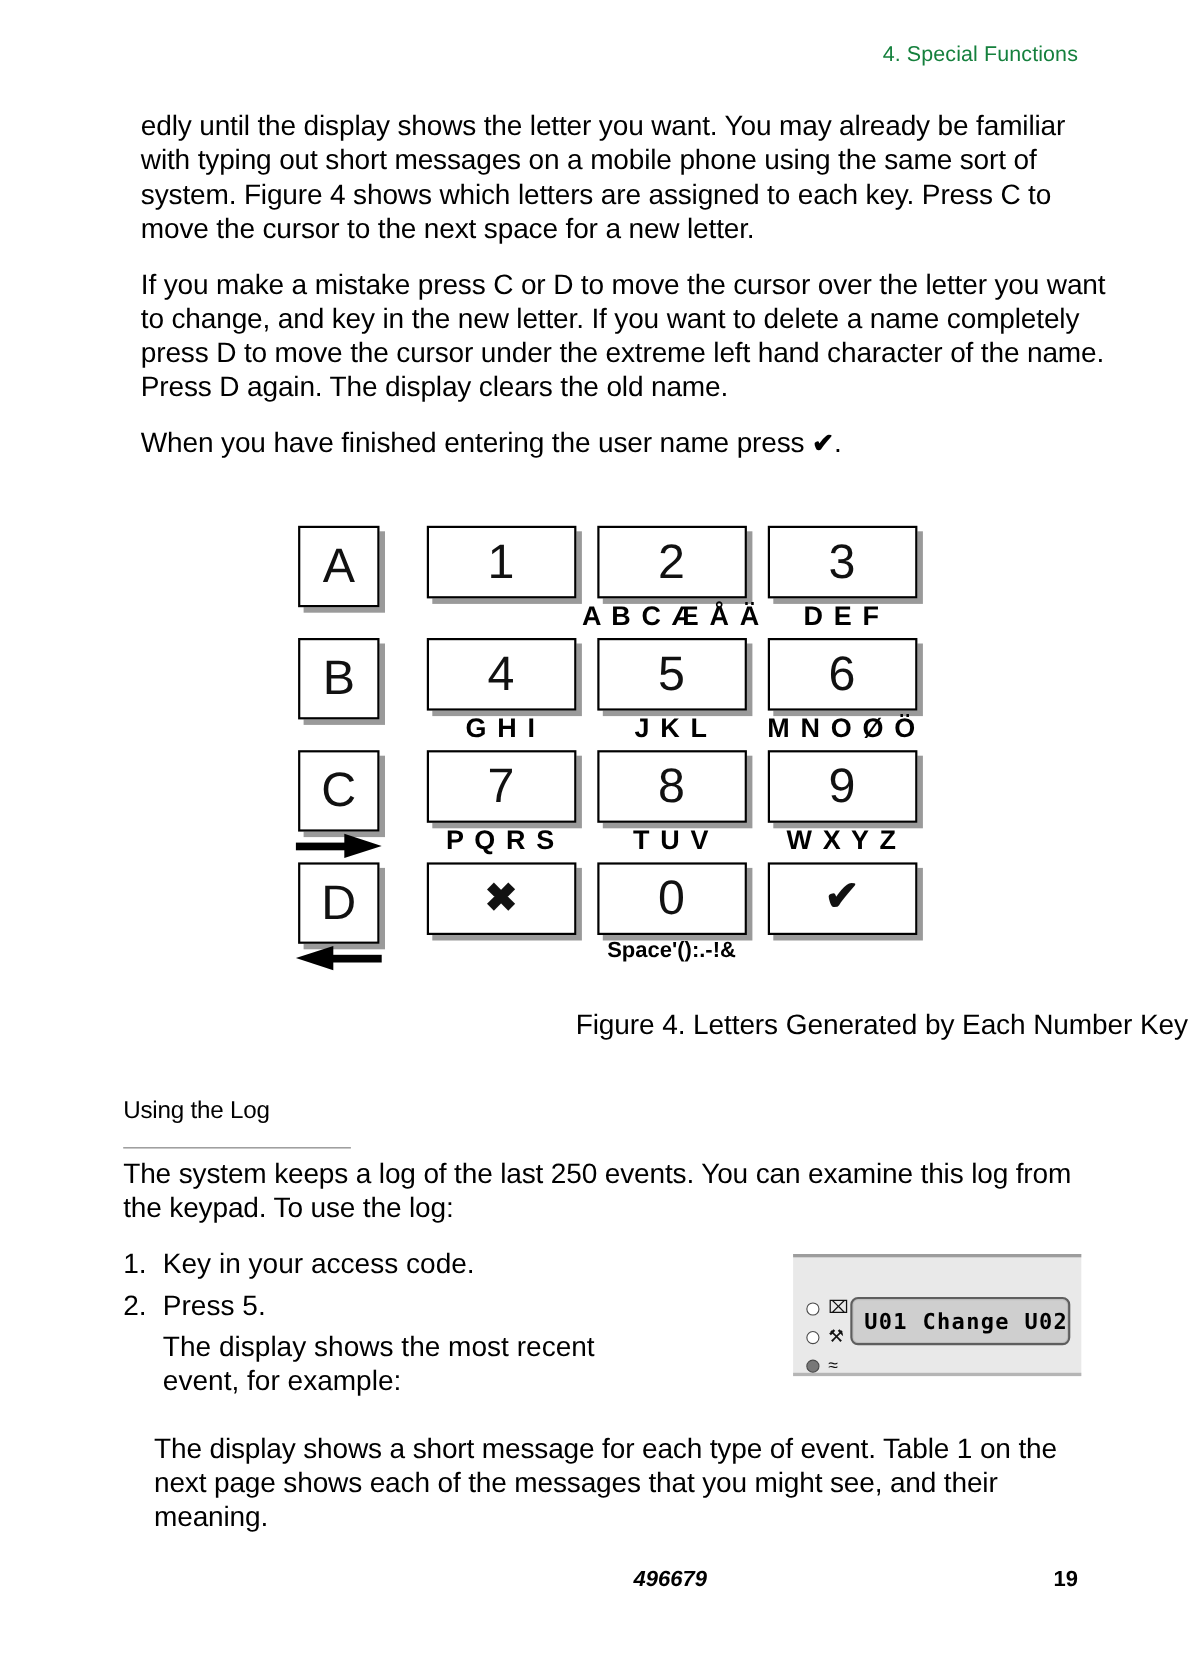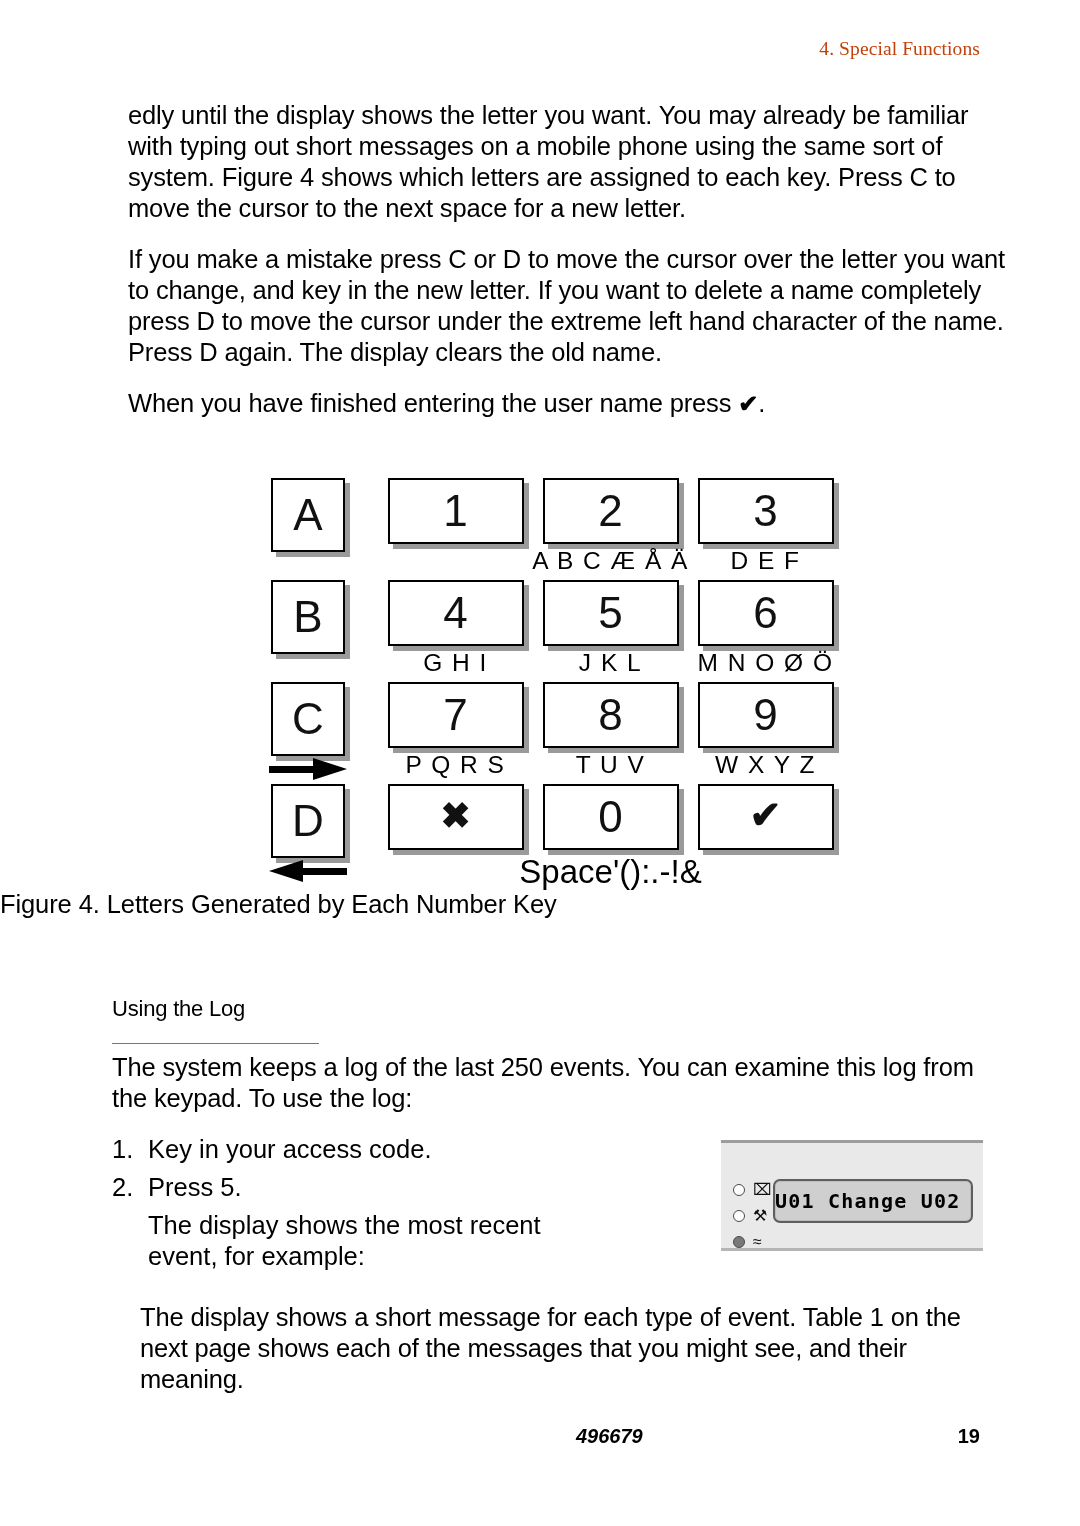--- a/index.html
+++ b/index.html
@@ -21,22 +21,21 @@
     inset: 0;
   }
 
   
   .running-header {
     position: absolute;
     top: 38px;
     right: 100px;
     font-size: 19.5px;
     letter-spacing: 0.1px;
-    color: #c2410c;
-    font-family: Liberation Serif, serif;
+    color: #15803d;
   }
 
   
   .content {
     position: absolute;
     left: 128px;
     top: 100px;
     width: 878px;
   }
 
@@ -112,24 +111,25 @@
     font-weight: bold;
     transform: translateY(-2px);
   }
 
   .sublabel {
     margin-top: 3px;
     font-size: 24.5px;
     letter-spacing: 1.5px;
     white-space: nowrap;
     color: #000;
+    font-weight: bold;
   }
   .sublabel.space {
     letter-spacing: 0px;
-    font-size: 33px;
+    font-size: 20px;
   }
 
   .arrow {
     margin-top: 2px;
     width: 78px;
     height: 22px;
     position: relative;
   }
   .arrow .shaft {
     position: absolute;
@@ -144,22 +144,22 @@
     height: 0;
     border-top: 11px solid transparent;
     border-bottom: 11px solid transparent;
   }
   .arrow.right .shaft { left: 0; width: 48px; }
   .arrow.right .head { left: 44px; border-left: 34px solid #000; }
   .arrow.left .shaft { right: 0; width: 48px; }
   .arrow.left .head { right: 44px; border-right: 34px solid #000; }
 
   .figcaption {
-    margin-top: 4px;
-    text-align: left;
+    margin-top: 32px;
+    text-align: right;
     font-size: 25.5px;
     letter-spacing: -0.1px;
   }
 
   
   .section-heading {
     position: absolute;
     left: 112px;
     top: 996px;
     width: 207px;
@@ -245,21 +245,21 @@
     position: absolute;
     left: 52px;
     top: 36px;
     width: 196px;
     height: 40px;
     background: #cfcfcf;
     border: 2px solid #5e5e5e;
     border-radius: 7px;
     display: flex;
     align-items: center;
-    justify-content: flex-start;
+    justify-content: flex-end;
     box-shadow: inset 0 0 0 1px #bdbdbd;
   }
   .lcd-text {
     font-family: "DejaVu Sans Mono", monospace;
     font-size: 20px;
     font-weight: bold;
     letter-spacing: 1.2px;
     color: #000;
     white-space: pre;
   }

